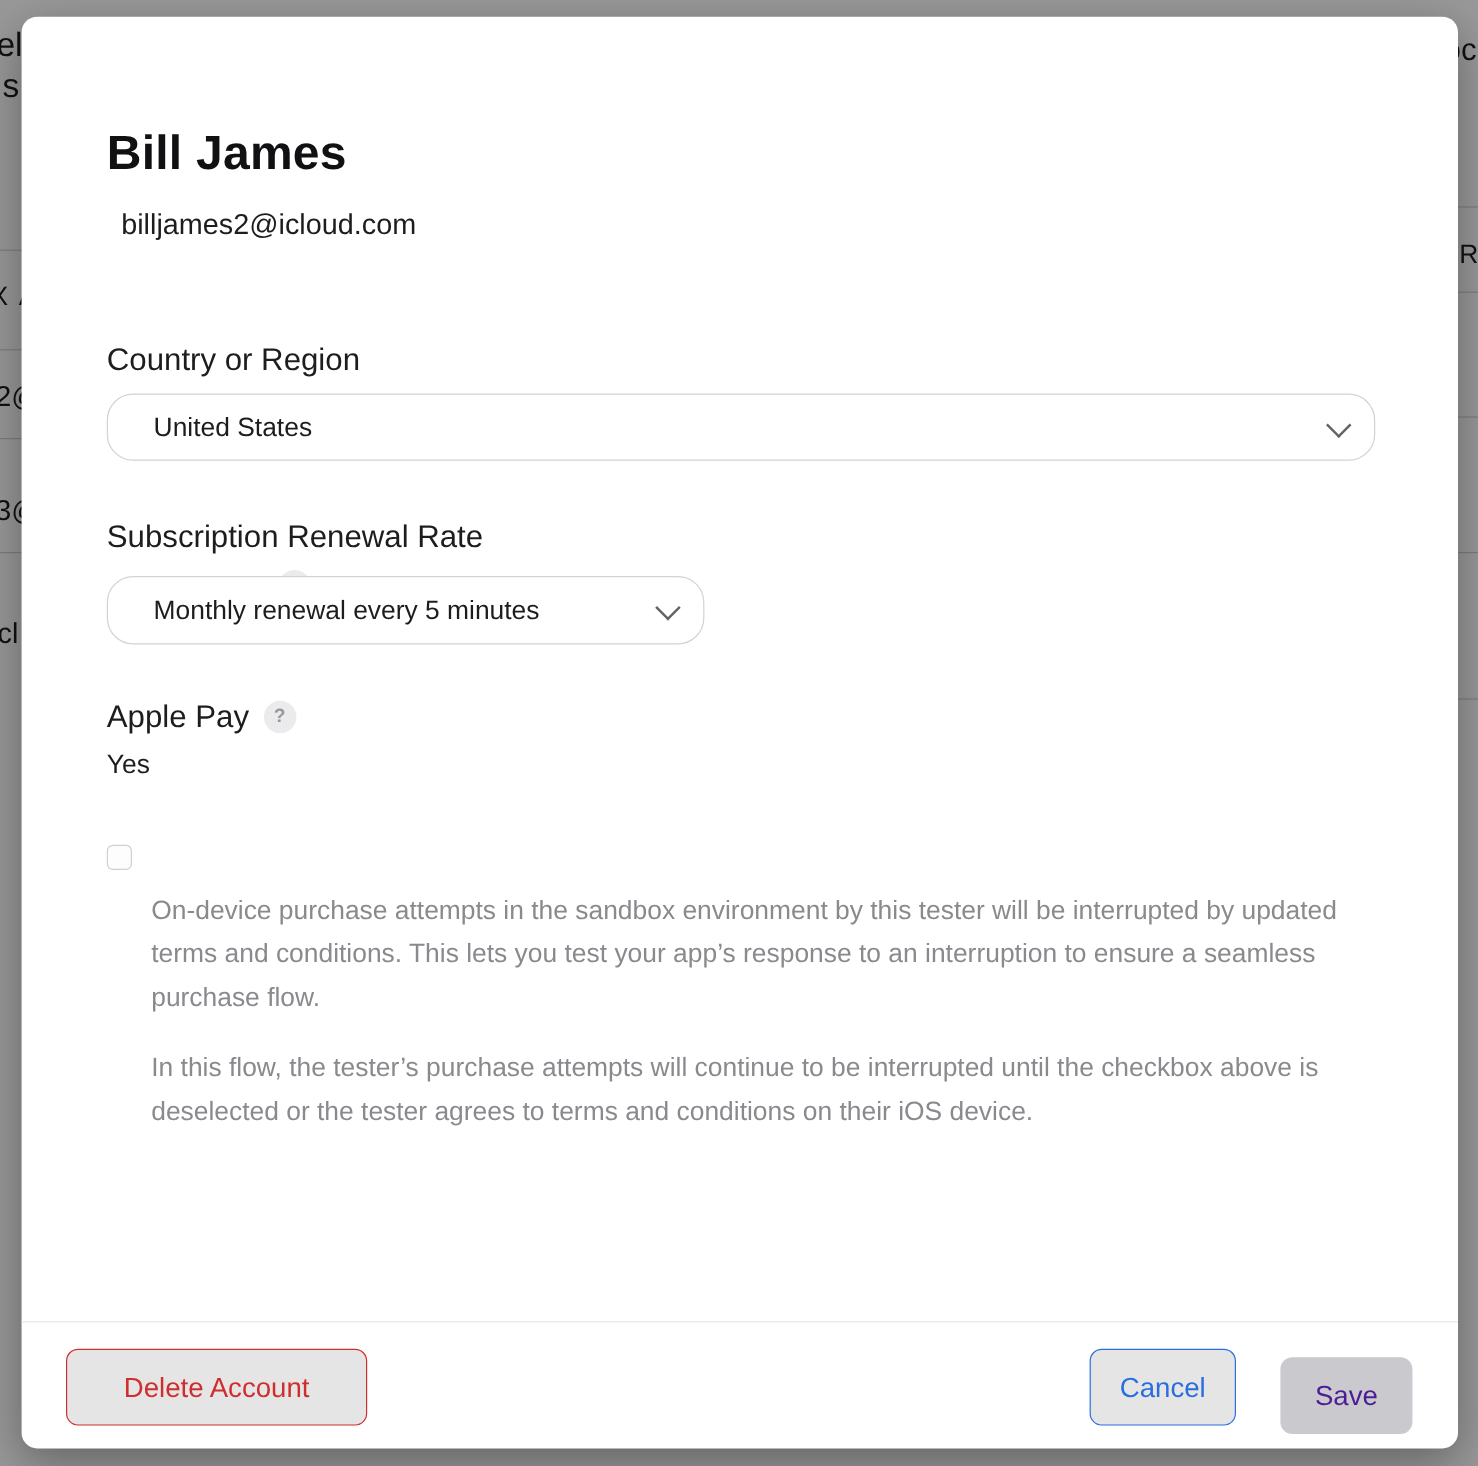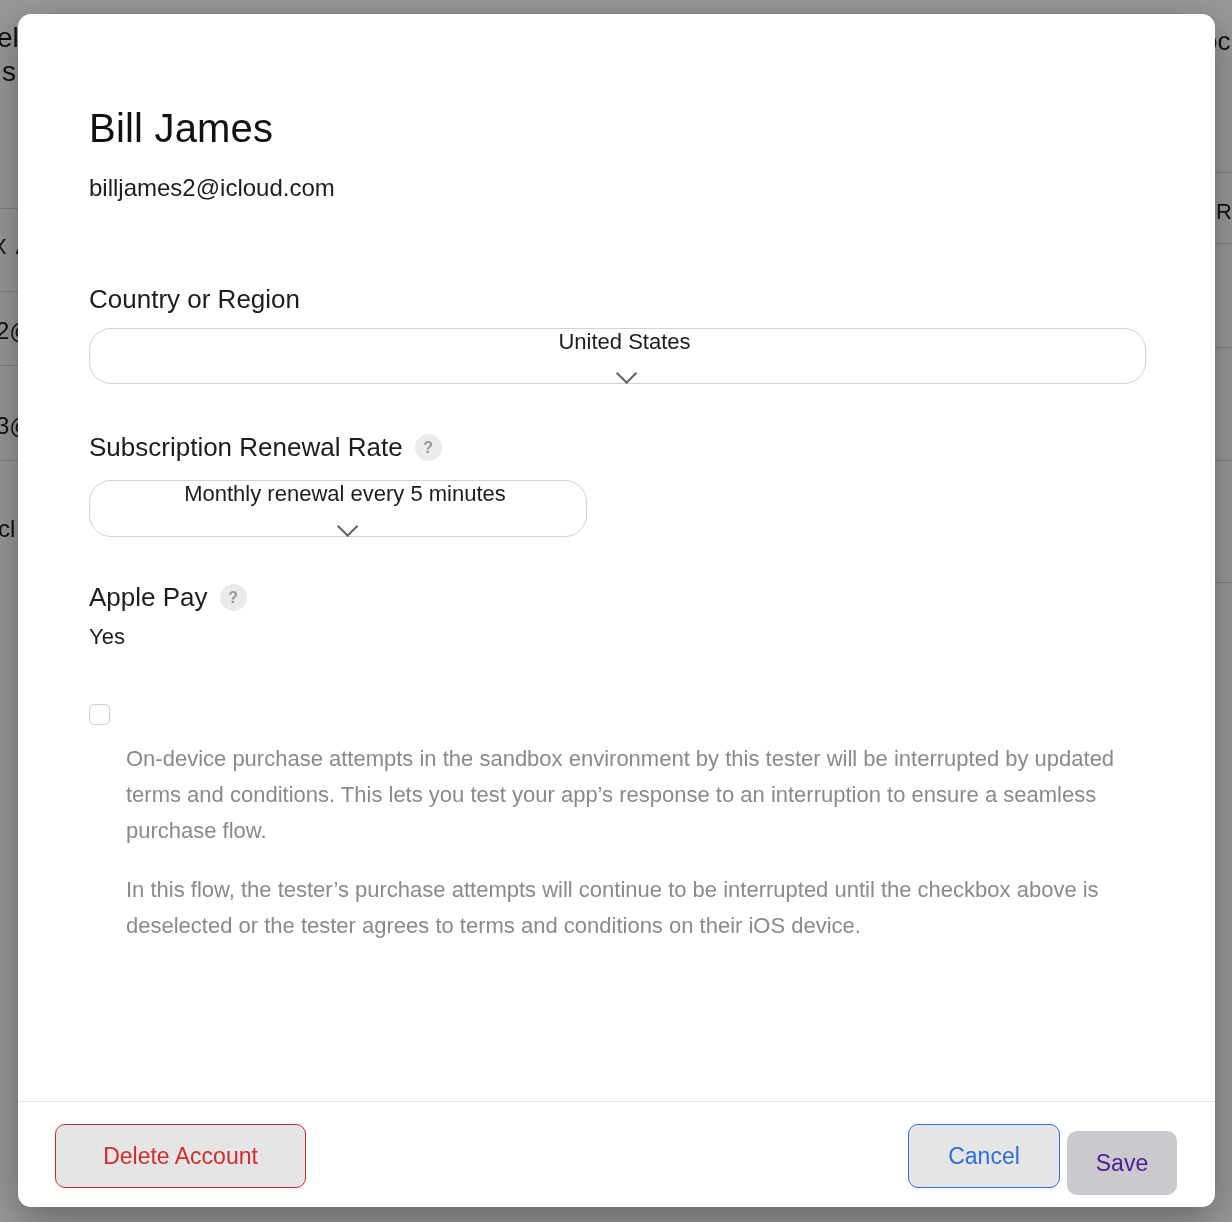--- a/index.html
+++ b/index.html
@@ -14,36 +14,36 @@
   .overlay { position:absolute; inset:0; background:rgba(0,0,0,0.40); }
 
   
   .modal {
     position:absolute; left:18px; top:14px; width:1197px; height:1193px;
     background:#ffffff; border-radius:13px;
     box-shadow:0 12px 40px rgba(0,0,0,0.35);
   }
   .abs { position:absolute; }
 
-  .modal-title { left:71px; top:92px; font-size:40px; font-weight:400; color:#111113; letter-spacing:0.2px; }
-  .modal-email { left:71px; top:160px; font-size:24px; color:#1d1d1f; }
+  .modal-title { left:71px; top:92px; font-size:40px; font-weight:700; color:#111113; letter-spacing:0.2px; }
+  .modal-email { left:83px; top:160px; font-size:24px; color:#1d1d1f; }
 
   .field-label { font-size:26px; font-weight:500; color:#1d1d1f; }
   .label-row { display:flex; align-items:center; gap:12px; }
 
   .help-badge {
     width:27px; height:27px; border-radius:50%; background:#ebebed;
     color:#97979c; font-size:16px; font-weight:600;
     display:flex; align-items:center; justify-content:center; cursor:default;
   }
 
   .select-box {
     background:#ffffff; border:1px solid #d2d2d7; border-radius:22px;
     height:56px; display:flex; align-items:center; justify-content:space-between;
-    padding:0 24px 0 38px; cursor:pointer;flex-direction:column;
+    padding:0 24px 0 38px; cursor:pointer;
   }
   .select-value { font-size:22px; color:#1d1d1f; }
   .chevron {
     width:15px; height:15px; border-right:2.5px solid #636366; border-bottom:2.5px solid #636366;
     transform:rotate(45deg) translateY(-3px); flex:0 0 auto;
   }
 
   .value-text { font-size:22px; color:#1d1d1f; }
 
   .checkbox {
@@ -53,21 +53,21 @@
   .desc { font-size:22px; line-height:36px; color:#8a8a8e; width:1022px; }
 
   .footer-divider { left:0; top:1087px; width:1197px; height:1px; background:#e6e6ea; }
 
   .btn {
     display:flex; align-items:center; justify-content:center;
     border-radius:10px; font-size:23px; font-weight:500; cursor:pointer;
     background:#e5e5e5; border:1.5px solid transparent; height:64px;
   }
   .btn-delete { left:37px; top:1110px; width:251px; border-color:#d02d2d; color:#d02d2d; }
-  .btn-cancel { left:890px; top:1110px; width:152px; border-color:#2a6ddf; color:#2a6ddf; }
+  .btn-cancel { left:890px; top:1110px; width:122px; border-color:#2a6ddf; color:#2a6ddf; }
   .btn-save   { left:1049px; top:1117px; width:110px; background:#c9c9ce; color:#4c1d95; border:none; cursor:default; }
 </style>
 </head>
 <body>
 
 <div class="bg-page">
   <span class="bg-frag" style="left:-3px; top:22px; font-size:28px;">el</span>
   <span class="bg-frag" style="left:2px; top:56px; font-size:28px;">s</span>
   <span class="bg-frag" style="left:-8px; top:234px; font-size:22px; letter-spacing:2px;">X A</span>
   <span class="bg-frag" style="left:-4px; top:317px; font-size:24px;">2@</span>
@@ -93,21 +93,21 @@
 
   <div class="abs modal-title">Bill James</div>
   <div class="abs modal-email">billjames2@icloud.com</div>
 
   <div class="abs field-label" style="left:71px; top:270px;">Country or Region</div>
   <div class="abs select-box" style="left:71px; top:314px; width:1057px;">
     <span class="select-value">United States</span>
     <span class="chevron"></span>
   </div>
 
-  <div class="abs label-row" style="left:71px; top:418px;">
+  <div class="abs label-row" style="left:71px; top:418px;flex-direction:column;">
     <span class="field-label">Subscription Renewal Rate</span>
     <span class="help-badge">?</span>
   </div>
   <div class="abs select-box" style="left:71px; top:466px; width:498px; height:57px;">
     <span class="select-value">Monthly renewal every 5 minutes</span>
     <span class="chevron"></span>
   </div>
 
   <div class="abs label-row" style="left:71px; top:568px;">
     <span class="field-label">Apple Pay</span>

